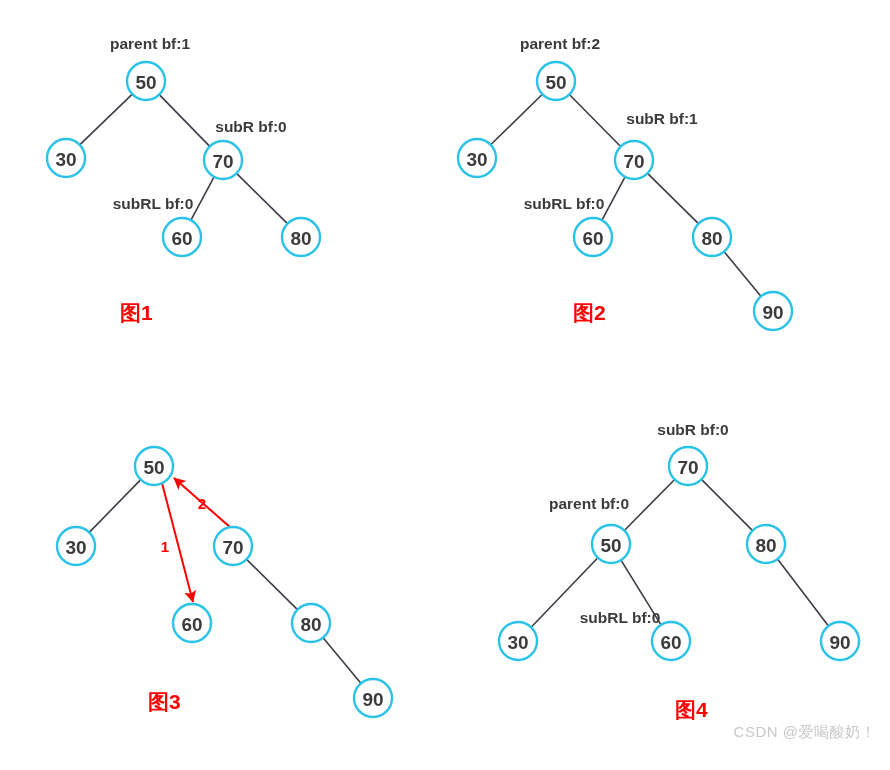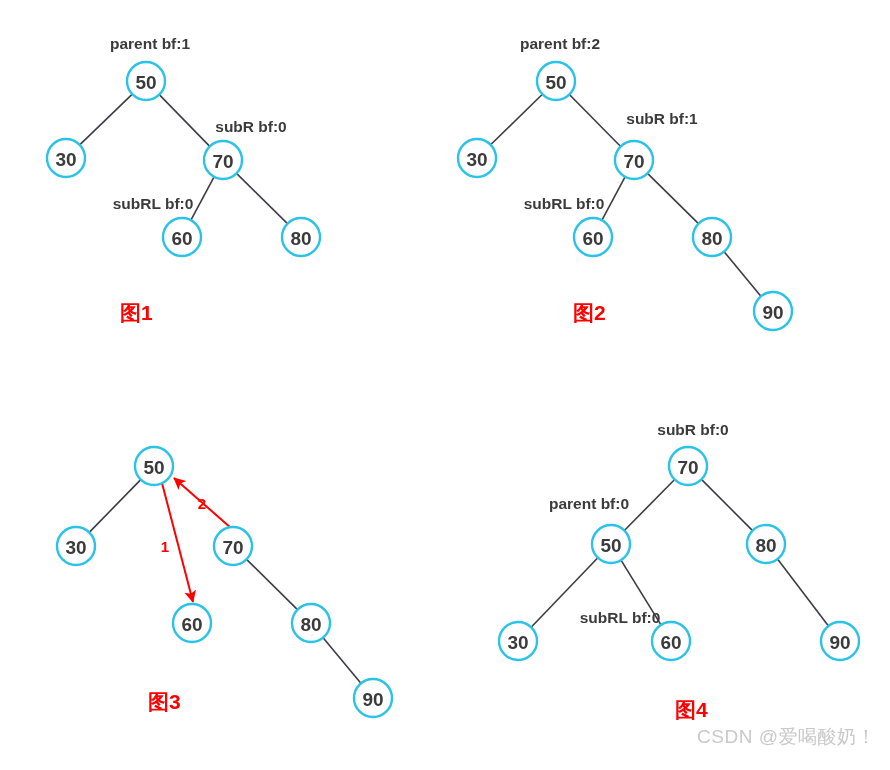--- a/index.html
+++ b/index.html
@@ -65,24 +65,24 @@
     fill: #ff0000;
     font-family: "Liberation Sans", sans-serif;
     font-size: 15px;
     font-weight: bold;
     text-anchor: middle;
     dominant-baseline: central;
   }
   .watermark-text {
     position: absolute;
     right: 14px;
-    bottom: 20px;
+    bottom: 28px;
     color: #c9c9c9;
     font-family: "Liberation Sans", sans-serif;
-    font-size: 19px;
+    font-size: 15px;
     letter-spacing: 0.5px;
     white-space: nowrap;
     user-select: none;
   }
 </style>
 </head>
 <body>
 
 <svg id="canvas" viewBox="0 0 890 770" xmlns="http://www.w3.org/2000/svg">
   <defs>

